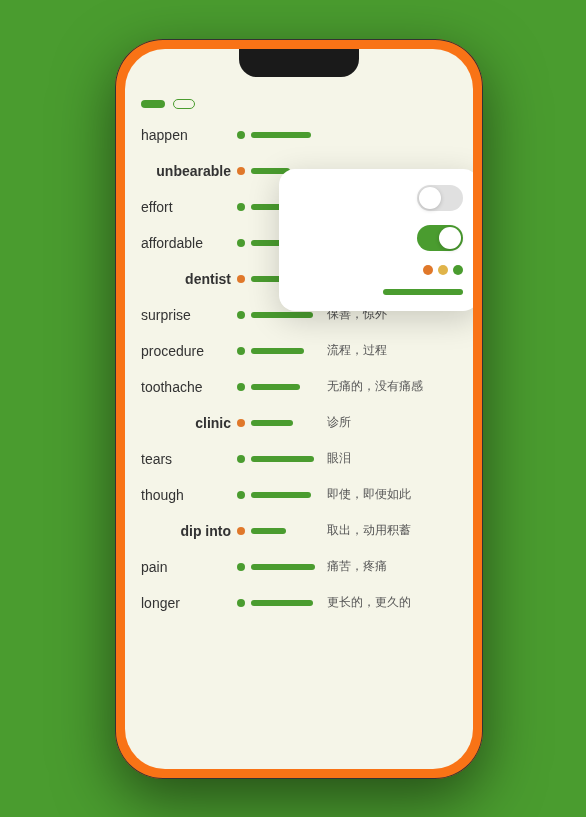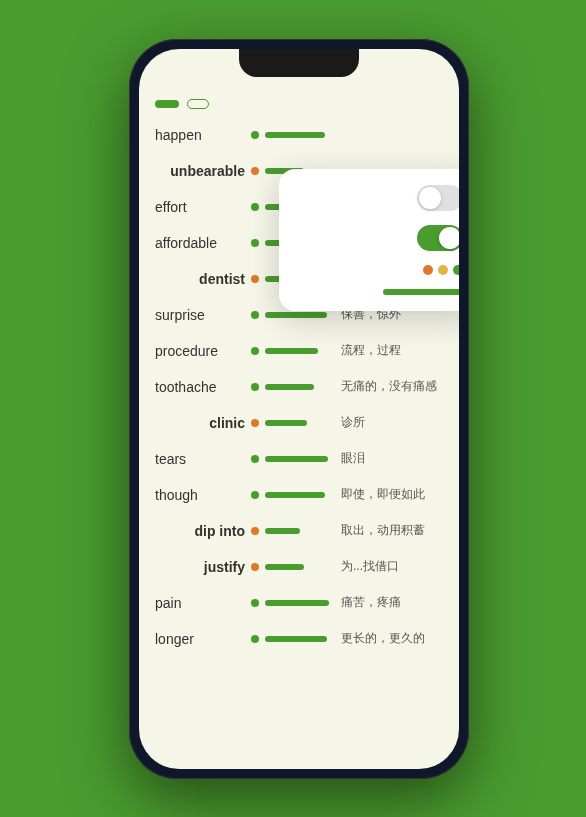--- a/index.html
+++ b/index.html
@@ -8,23 +8,23 @@
       height: 817px;
       background: #4a9c2f;
       display: flex;
       align-items: center;
       justify-content: center;
       font-family: -apple-system, 'SF Pro Display', 'Helvetica Neue', sans-serif;
       overflow: hidden;
     }
 
     .phone-outer {
-      width: 340px;
+      width: 368px;
       height: 740px;
-      background: #0f172a;
+      background: #f97316;
       border-radius: 48px;
       padding: 10px;
       box-shadow: 0 20px 60px rgba(0,0,0,0.5), inset 0 0 0 1px #333;
       position: relative;
       margin-left: 12px;
     }
 
     .phone-inner {
       width: 100%;
       height: 100%;
@@ -346,28 +346,20 @@
         </div>
         <div class="word-row">
           <span class="word-text bold">dip into</span>
           <div class="dot dot-orange"></div>
           <div class="bar-container">
             <div style="width: 50%; height: 6px; border-radius: 3px; background: rgb(74, 156, 47);"></div>
           </div>
           <span class="meaning">取出，动用积蓄</span>
         </div>
         <div class="word-row">
-          <span class="word-text bold">justify</span>
-          <div class="dot dot-orange"></div>
-          <div class="bar-container">
-            <div style="width: 55%; height: 6px; border-radius: 3px; background: rgb(74, 156, 47);"></div>
-          </div>
-          <span class="meaning">为...找借口</span>
-        </div>
-        <div class="word-row">
           <span class="word-text">pain</span>
           <div class="dot dot-green"></div>
           <div class="bar-container">
             <div style="width: 92%; height: 6px; border-radius: 3px; background: rgb(74, 156, 47);"></div>
           </div>
           <span class="meaning">痛苦，疼痛</span>
         </div>
         <div class="word-row">
           <span class="word-text">longer</span>
           <div class="dot dot-green"></div>

